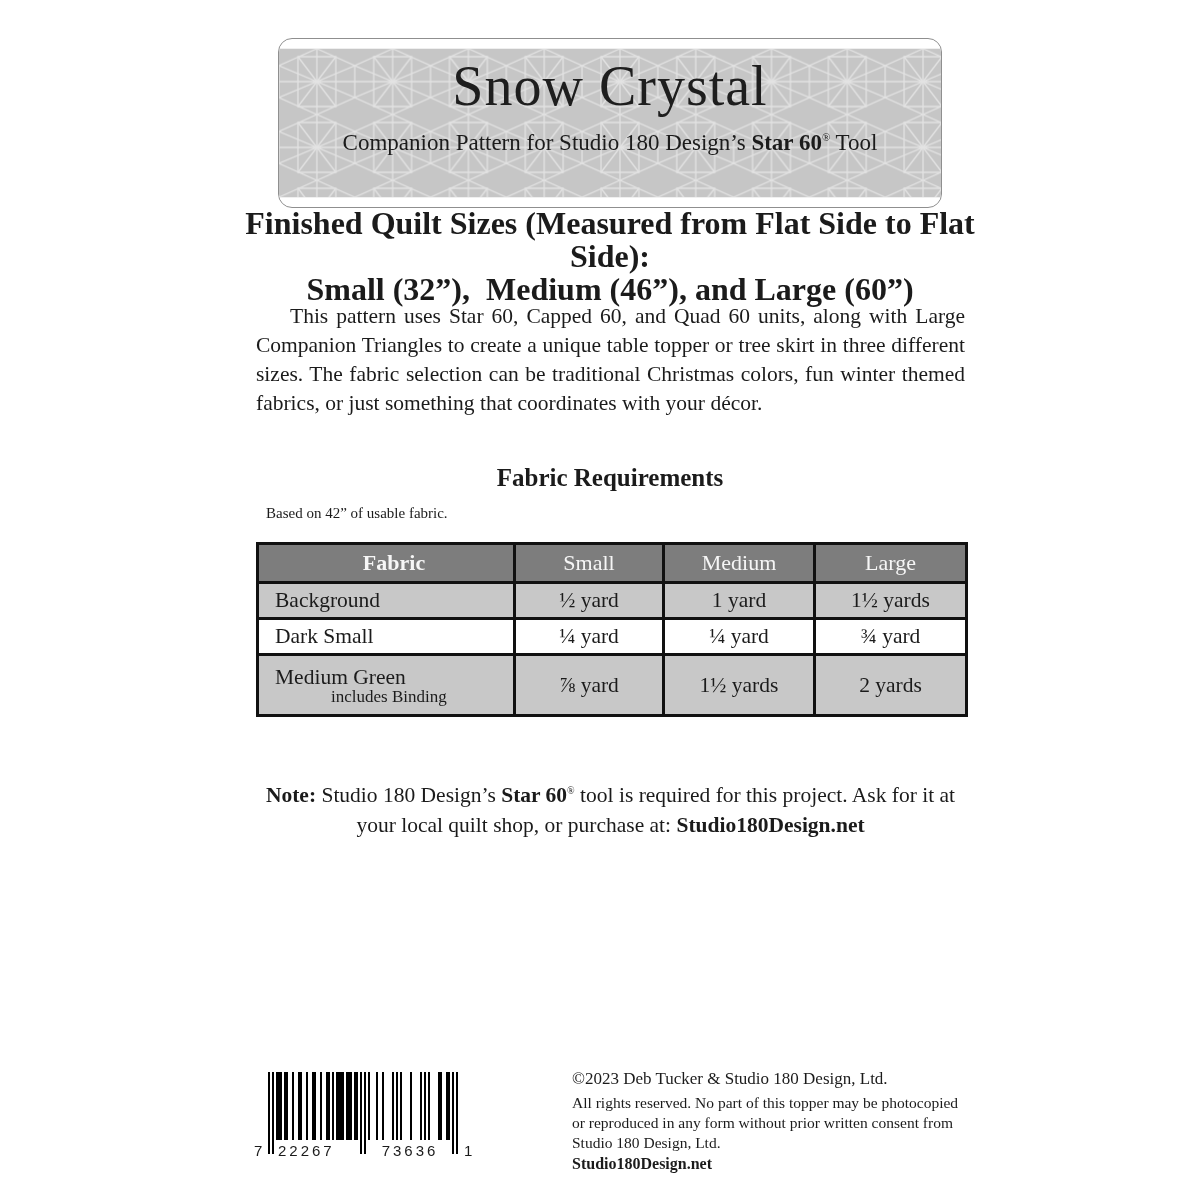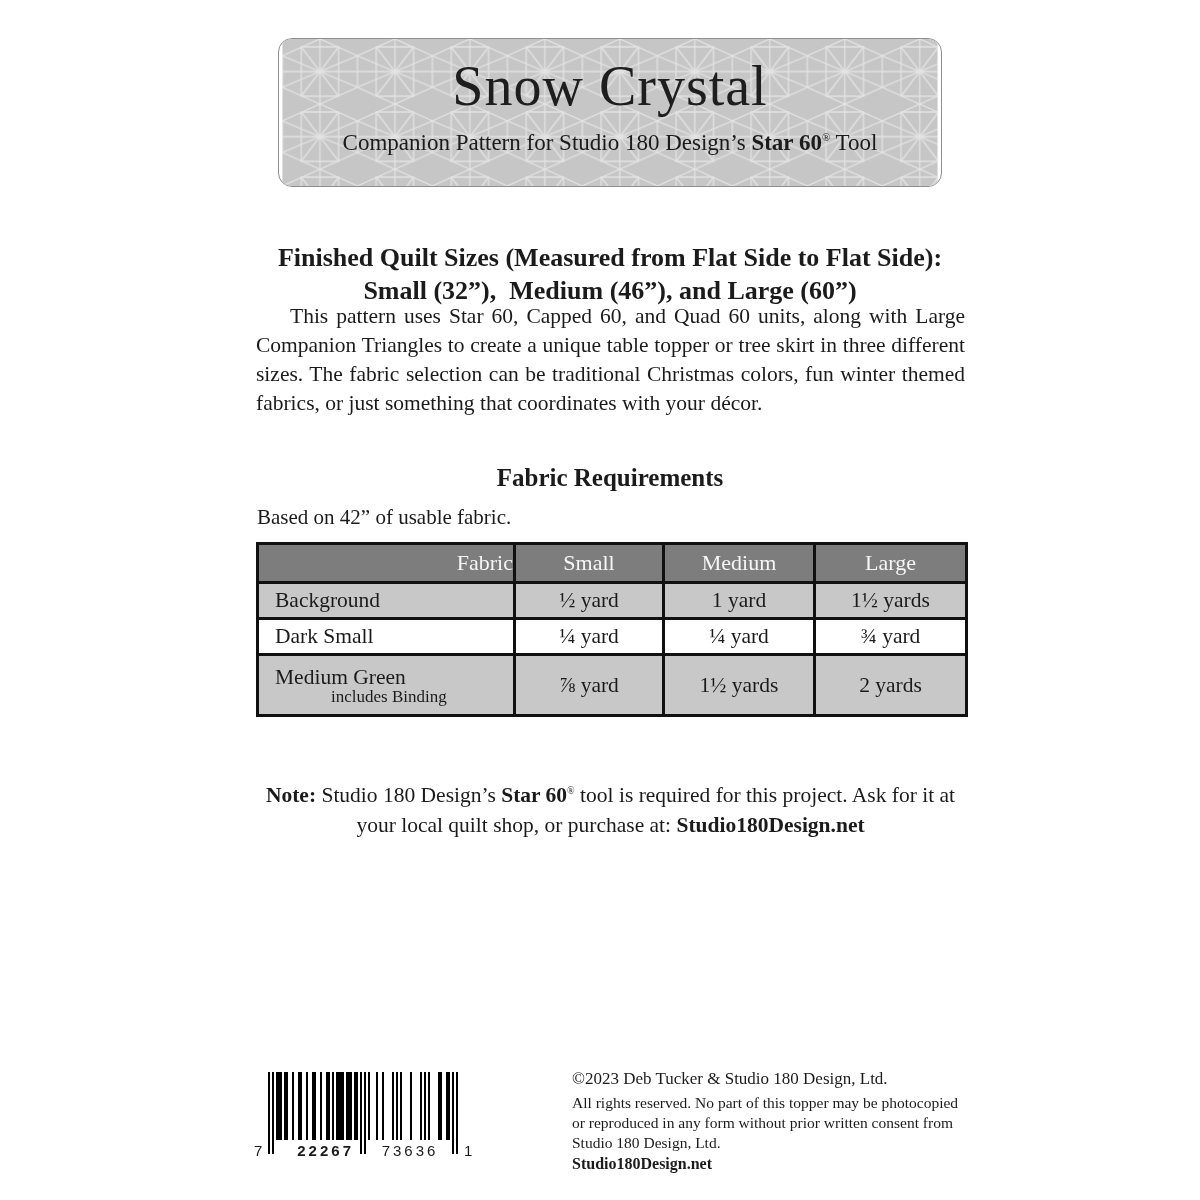--- a/index.html
+++ b/index.html
@@ -4,58 +4,58 @@
 <style>
   html,body { margin:0; padding:0; background:#ffffff; }
   .page {
     position:relative; width:1200px; height:1200px; background:#ffffff;
     font-family:"Liberation Serif","DejaVu Serif",serif;
     color:var(--text,#1b1b1b); overflow:hidden;
   }
 
   
   .banner {
-    position:absolute; left:278px; top:38px; width:664px; height:149px;
+    position:absolute; left:278px; top:38px; width:664px; height:170px;
     border:1px solid var(--banner-border,#8f8f8f); border-radius:14px;
     overflow:hidden; text-align:center; box-sizing:border-box;
   }
   .banner-bg { position:absolute; left:0; top:0; width:100%; height:100%; }
   .banner-title {
     position:relative; margin-top:12px; font-size:56px; line-height:70px;
     color:#1e1e1e; letter-spacing:1px;
   }
   .banner-subtitle { position:relative; font-size:23px; line-height:28px; margin-top:2px; }
   .banner-subtitle sup { font-size:11px; }
 
   
   .sizes-heading {
     position:absolute; left:235px; top:207px; width:750px; text-align:center;
-    font-weight:bold; font-size:26px; line-height:33px;margin-top:34px;
+    font-weight:bold; font-size:32px; line-height:33px;
   }
   .intro {
     position:absolute; left:256px; top:302px; width:709px; margin:0;
     font-size:21.5px; line-height:29px; text-align:justify; text-indent:34px;
   }
   .fr-heading {
     position:absolute; left:235px; top:464px; width:750px; margin:0;
     text-align:center; font-size:25px; font-weight:bold;
   }
-  .fr-note { position:absolute; left:257px; top:505px; font-size:21px; }
+  .fr-note { position:absolute; left:266px; top:505px; font-size:15px; }
 
   
   .fr-table {
     position:absolute; left:256px; top:542px; width:709px;
     border-collapse:collapse; font-size:21.5px; table-layout:fixed;
   }
   .fr-table th, .fr-table td { border:3px solid var(--border-black,#111111); padding:0; }
   .fr-table th {
     background:var(--table-header-bg,#7d7d7d); color:var(--table-header-text,#f6f6f6);
     font-weight:normal; font-size:22px; height:36px;
   }
-  .fr-table th.fabric-col { text-align:right; padding-left:16px; }
+  .fr-table th.fabric-col { text-align:center; padding-left:16px;font-weight:bold; }
   .fr-table td { height:33px; text-align:center; }
   .fr-table td.fabric-cell { text-align:left; padding-left:16px; }
   .fr-table tr.shaded td { background:var(--row-shaded-bg,#c8c8c8); }
   .fr-table tr.row-last td { height:58px; }
   .fr-table .sub {
     display:block; font-size:17px; line-height:18px; padding-left:56px; margin-top:-2px;
   }
 
   
   .note {
@@ -66,21 +66,21 @@
 
   
   .barcode { position:absolute; left:254px; top:1072px; width:224px; height:92px; }
   #barcode-svg { position:absolute; left:14px; top:0; }
   #barcode-svg rect { fill:#000000; }
   .bc-digit, .bc-group {
     position:absolute; top:70px; font-family:"Liberation Sans","DejaVu Sans",sans-serif;
     font-size:15px; background:#ffffff; height:18px;
   }
   .bc-left  { left:0; }
-  .bc-g1 { left:24px; width:76px; text-align:right; letter-spacing:3px;font-weight:bold; }
+  .bc-g1 { left:24px; width:76px; text-align:left; letter-spacing:3px; }
   .bc-g2 { left:118px; width:76px; text-align:center; letter-spacing:3px; }
   .bc-right { left:210px; }
 
   
   .footer { position:absolute; left:572px; top:1068px; width:400px; text-align:left; }
   .footer .f1 { font-size:17px; line-height:22px; margin-bottom:3px; }
   .footer .f2 { font-size:15.5px; line-height:20px; }
   .footer .f5 { font-size:16px; line-height:21px; font-weight:bold; }
 </style>
 </head>

